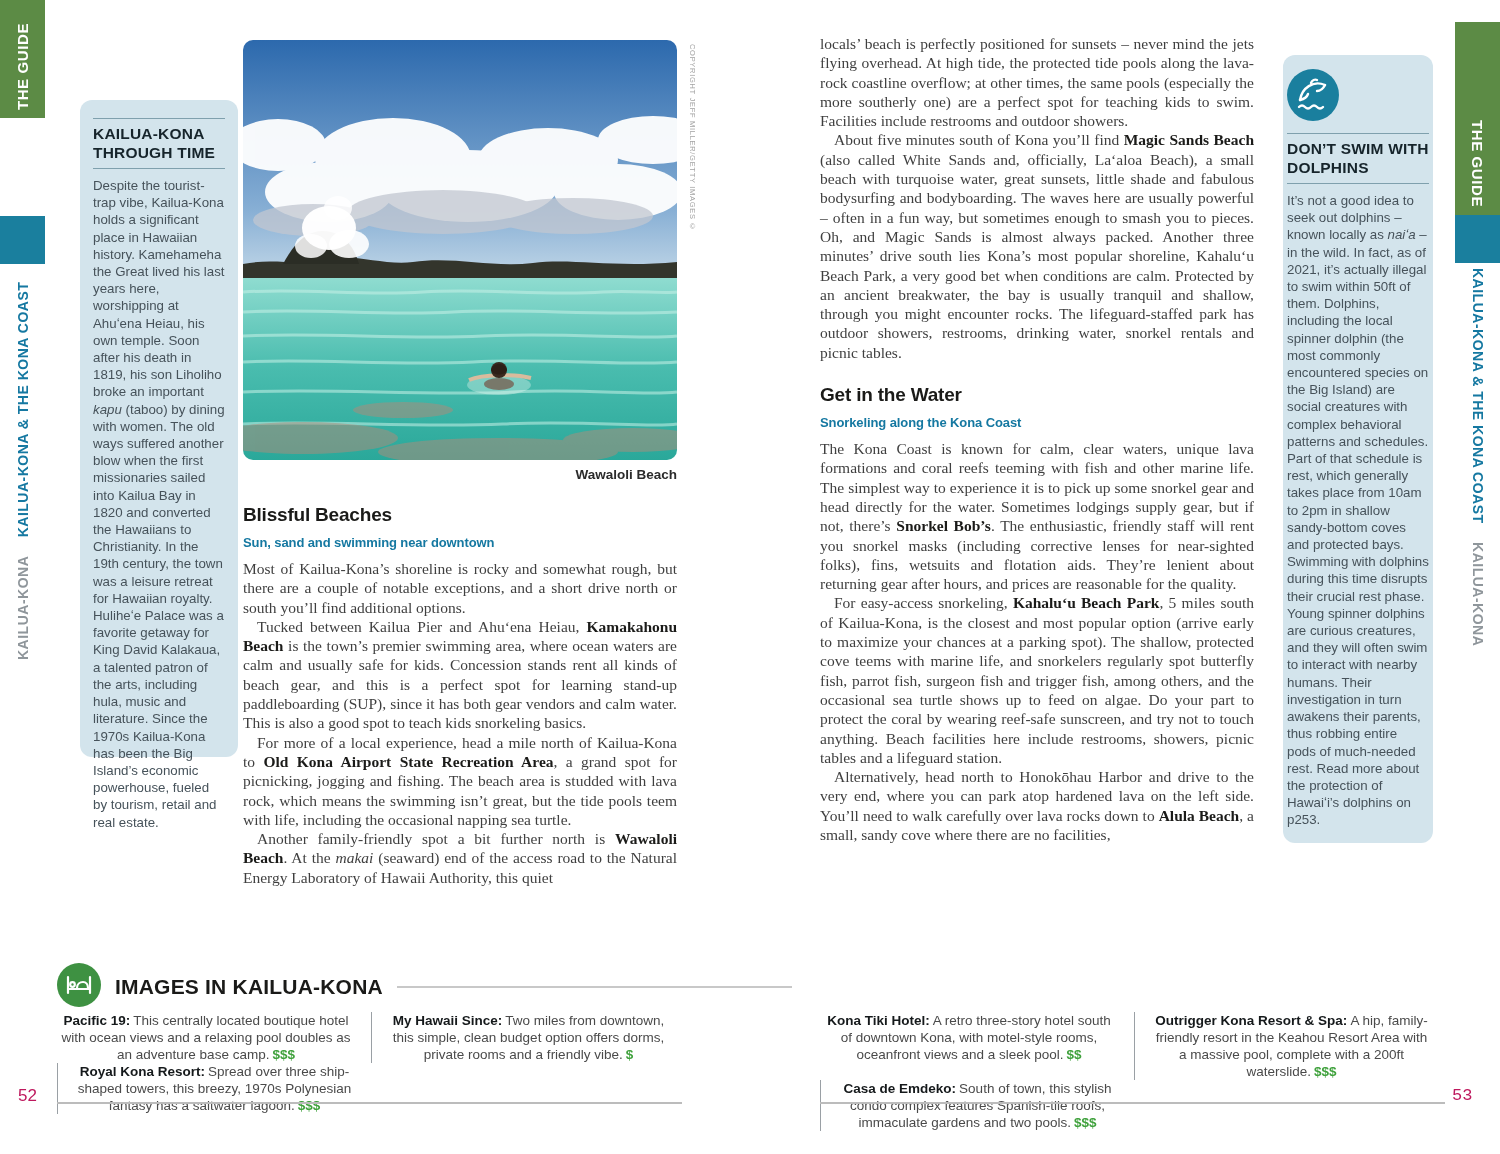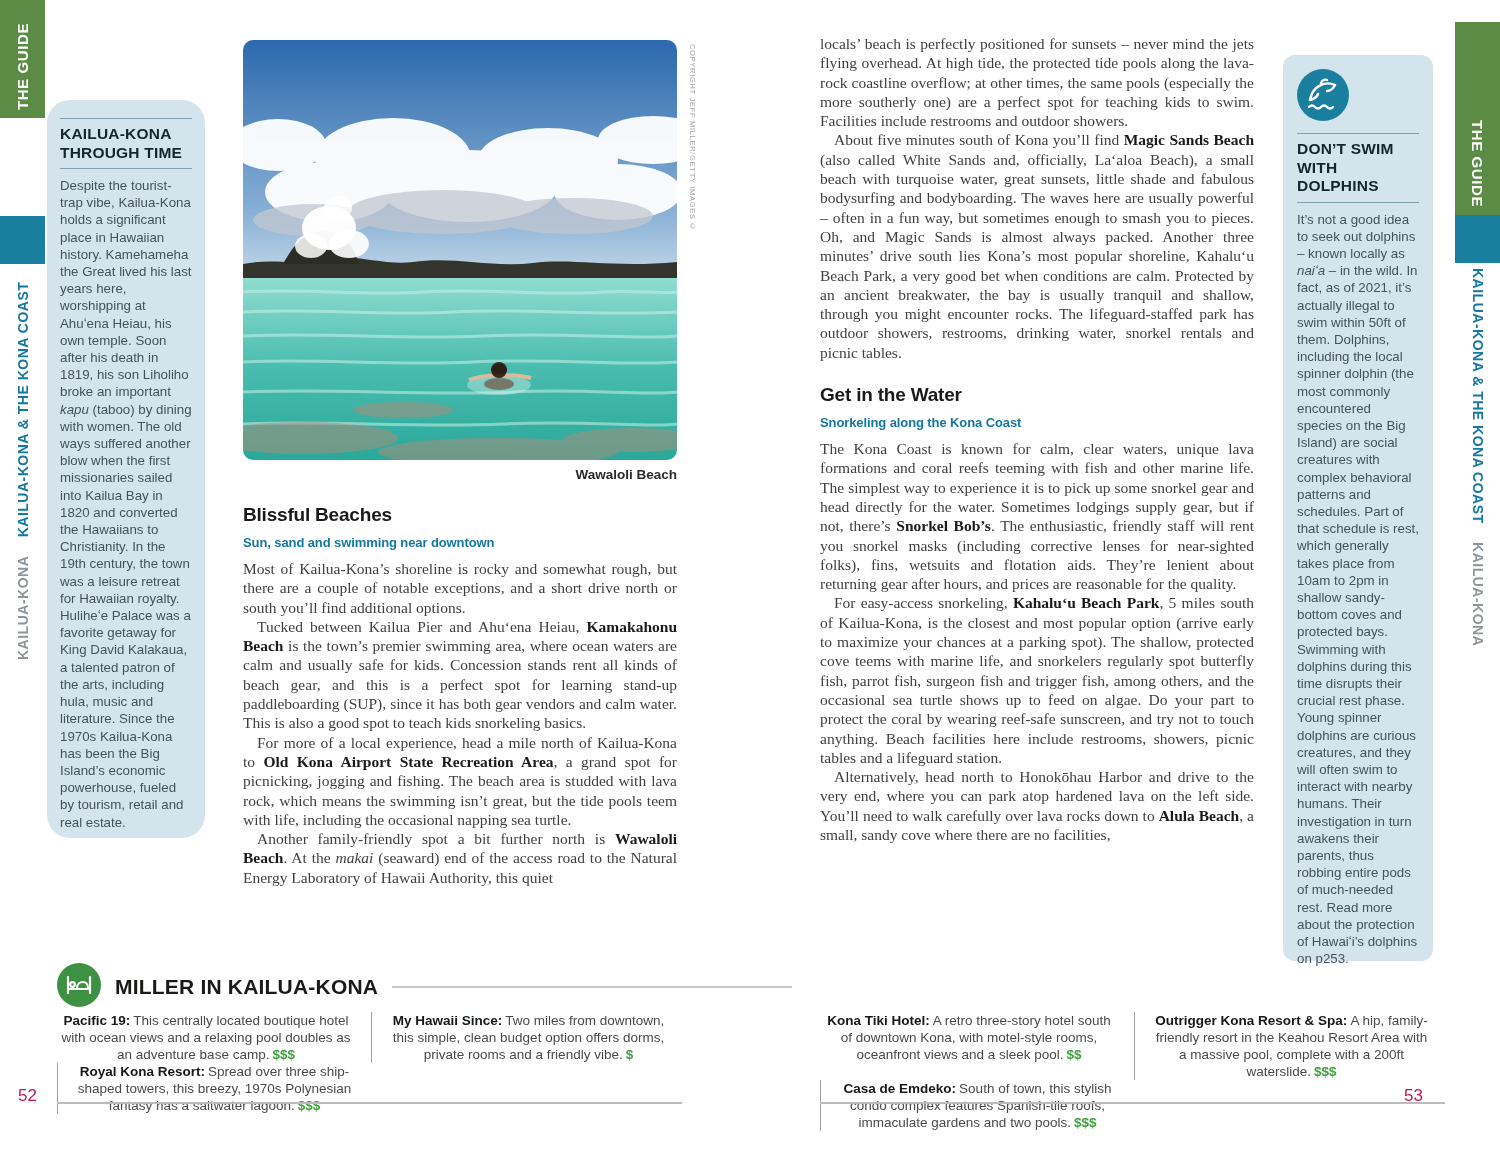--- a/index.html
+++ b/index.html
@@ -22,22 +22,22 @@
   .edge-text.right{left:1455px;top:268px;height:440px;}
   .edge-text .vtext{writing-mode:vertical-rl;white-space:nowrap;font-weight:bold;
                     font-size:14px;letter-spacing:.5px;}
   .edge-text.left .vtext{transform:rotate(180deg);}
   .vtext .chap{color:#1578a1;}
   .vtext .sec{color:#8f969b;}
   .vtext .first{margin-inline-end:14px;}
 
   
   .panel{position:absolute;background:#d3e4ec;border-radius:12px;box-sizing:border-box;}
-  .panel.left-panel{left:47px;top:100px;width:158px;height:738px;padding:12px 13px;border-radius:23px;}
-  .panel.right-panel{left:1283px;top:55px;width:150px;height:906px;padding:12px 14px;}
+  .panel.left-panel{left:80px;top:100px;width:158px;height:657px;padding:12px 13px;}
+  .panel.right-panel{left:1283px;top:55px;width:150px;height:788px;padding:12px 4px;}
   .panel-rule{border-top:1px solid #7fa0ad;margin:6px 0;}
   .panel h3{margin:4px 0 4px 0;font-size:15.5px;line-height:18.5px;color:#16242b;
             letter-spacing:.2px;}
   .panel-body{font-size:13.3px;line-height:17.2px;color:#46525a;margin-top:8px;}
   .panel-body p{margin:0;}
   .panel-icon{margin:2px 0 8px 0;}
 
   
   .col{position:absolute;width:434px;}
   .col-left{left:243px;top:40px;}
@@ -66,21 +66,21 @@
   .stay-grid.right{left:820px;}
   .stay-cell{padding-right:16px;font-size:13.5px;line-height:17px;color:#4a4a4a;box-sizing:border-box;}
   .stay-cell + .stay-cell{border-left:1px solid #9aa0a5;padding-left:16px;}
   .stay-name{font-weight:bold;color:#15191b;margin-right:3px;}
   .stay-price{font-weight:bold;color:#3fa13c;margin-left:3px;}
   .bottom-rule{position:absolute;top:1102px;width:625px;height:2px;background:#bcbcbc;}
   .bottom-rule.left{left:57px;}
   .bottom-rule.right{left:820px;}
   .pageno{position:absolute;top:1086px;font-size:17px;color:#be185d;}
   .pageno.left{left:18px;}
-  .pageno.right{left:1404px;}
+  .pageno.right{left:1452px;font-family:Liberation Mono, monospace;}
 </style>
 </head>
 <body>
 
 <div class="sheet">
 
   <div class="edge-green left">
     <span class="vlabel">THE GUIDE</span>
   </div>
   <div class="edge-teal left"></div>
@@ -227,21 +227,21 @@
         <circle cx="22" cy="22" r="22" fill="#3e9142"></circle>
         <g stroke="#ffffff" stroke-width="2.2" fill="none" stroke-linecap="round">
           <path d="M11 14 L11 30"></path>
           <path d="M33 14 L33 30"></path>
           <path d="M11 26 L33 26"></path>
           <circle cx="15.5" cy="21.5" r="2.3"></circle>
           <path d="M20 25 C20 21 23 19 26 19 C29 19 31 21.5 31 25"></path>
         </g>
       </svg>
     </span>
-    <span class="stay-title">MILLER IN KAILUA-KONA</span>
+    <span class="stay-title">IMAGES IN KAILUA-KONA</span>
     <span class="hrule"></span>
   </div>
 
   <div class="stay-grid left">
     <div class="stay-cell">
       <span class="stay-name">Pacific 19:</span><span class="stay-desc">This centrally located boutique hotel with ocean views and a relaxing pool doubles as an adventure base camp.</span><span class="stay-price">$$$</span>
     </div>
     <div class="stay-cell">
       <span class="stay-name">My Hawaii Since:</span><span class="stay-desc">Two miles from downtown, this simple, clean budget option offers dorms, private rooms and a friendly vibe.</span><span class="stay-price">$</span>
     </div>

